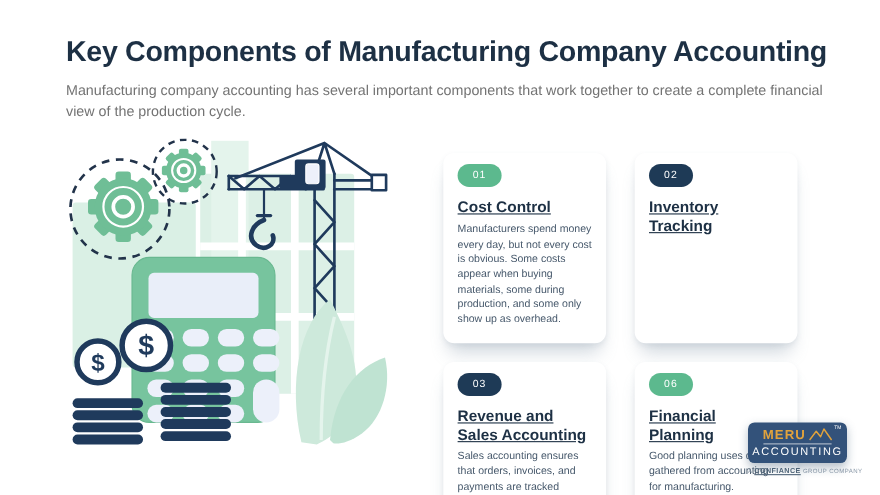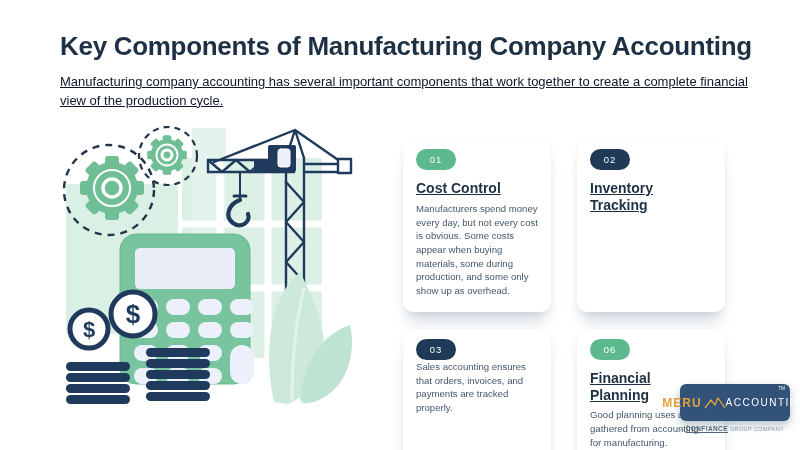--- a/index.html
+++ b/index.html
@@ -10,21 +10,21 @@
     position:relative;
     overflow:hidden;
   }
   
   .header{position:absolute;left:60px;top:32px;width:700px;}
   .title{
     margin:0;font-size:26px;font-weight:bold;color:#1D3044;
     letter-spacing:-0.3px;line-height:1.15;
   }
   .subtitle{
-    margin:11px 0 0;font-size:13px;line-height:1.45;color:#0f172a;width:700px;text-decoration:underline;
+    margin:11px 0 0;font-size:13px;line-height:1.45;color:#737373;width:700px;
   }
   
   .illustration{position:absolute;left:42px;top:126px;width:330px;height:292px;}
   
   .cards{
     position:absolute;left:403px;top:139px;width:322px;
     display:grid;grid-template-columns:148px 148px;column-gap:26px;row-gap:17px;
   }
   .card{
     background:#fff;border-radius:10px;box-sizing:border-box;
@@ -37,22 +37,22 @@
     font-size:9.5px;font-weight:normal;letter-spacing:1px;
   }
   .card-title{
     font-size:14px;font-weight:bold;color:#1D3044;
     margin:10px 0 5px;line-height:1.2;text-decoration:underline;
   }
   .card-desc{font-size:9.6px;line-height:1.43;color:#46586B;margin:0;}
   
   .logo{position:absolute;left:680px;top:384px;width:92px;text-align:center;}
   .logo-box{
-    width:110px;height:37px;background:#33527A;border-radius:6px;
-    display:flex;flex-direction:row;align-items:center;justify-content:center;
+    width:90px;height:37px;background:#33527A;border-radius:6px;
+    display:flex;flex-direction:column;align-items:center;justify-content:center;
     position:relative;box-shadow:0 4px 9px rgba(48,76,106,0.35);box-sizing:border-box;
   }
   .logo-row{display:flex;align-items:flex-end;gap:2px;line-height:1;}
   .brand-top{color:#E2A33C;font-weight:bold;font-size:12px;letter-spacing:1px;}
   .tm{position:absolute;top:3px;right:5px;color:#fff;font-size:4.5px;line-height:1;}
   .logo-divider{width:62px;border-top:1px solid rgba(255,255,255,0.55);margin:2px 0;}
   .brand-bottom{color:#fff;font-size:10px;letter-spacing:1.5px;}
   .tagline{margin-top:4px;font-size:5.5px;color:#8D9BAA;letter-spacing:0.4px;white-space:nowrap;}
   .tagline .tag-brand{
     color:#53677A;font-weight:bold;font-size:6.5px;text-decoration:underline;
@@ -214,20 +214,21 @@
     <p class="card-desc">Manufacturers spend money every day, but not every cost is obvious. Some costs appear when buying materials, some during production, and some only show up as overhead.</p>
   </div>
 
   <div class="card">
     <span class="badge" style="background: rgb(30, 58, 86);">02</span>
     <div class="card-title">Inventory Tracking</div>
   </div>
 
   <div class="card">
     <span class="badge" style="background: rgb(30, 58, 86);">03</span>
+    <div class="card-title">Revenue and Sales Accounting</div>
     <p class="card-desc">Sales accounting ensures that orders, invoices, and payments are tracked properly.</p>
   </div>
 
   <div class="card">
     <span class="badge" style="background: rgb(92, 185, 142);">06</span>
     <div class="card-title">Financial Planning</div>
     <p class="card-desc">Good planning uses data gathered from accounting for manufacturing.</p>
   </div>
 
 </div>

